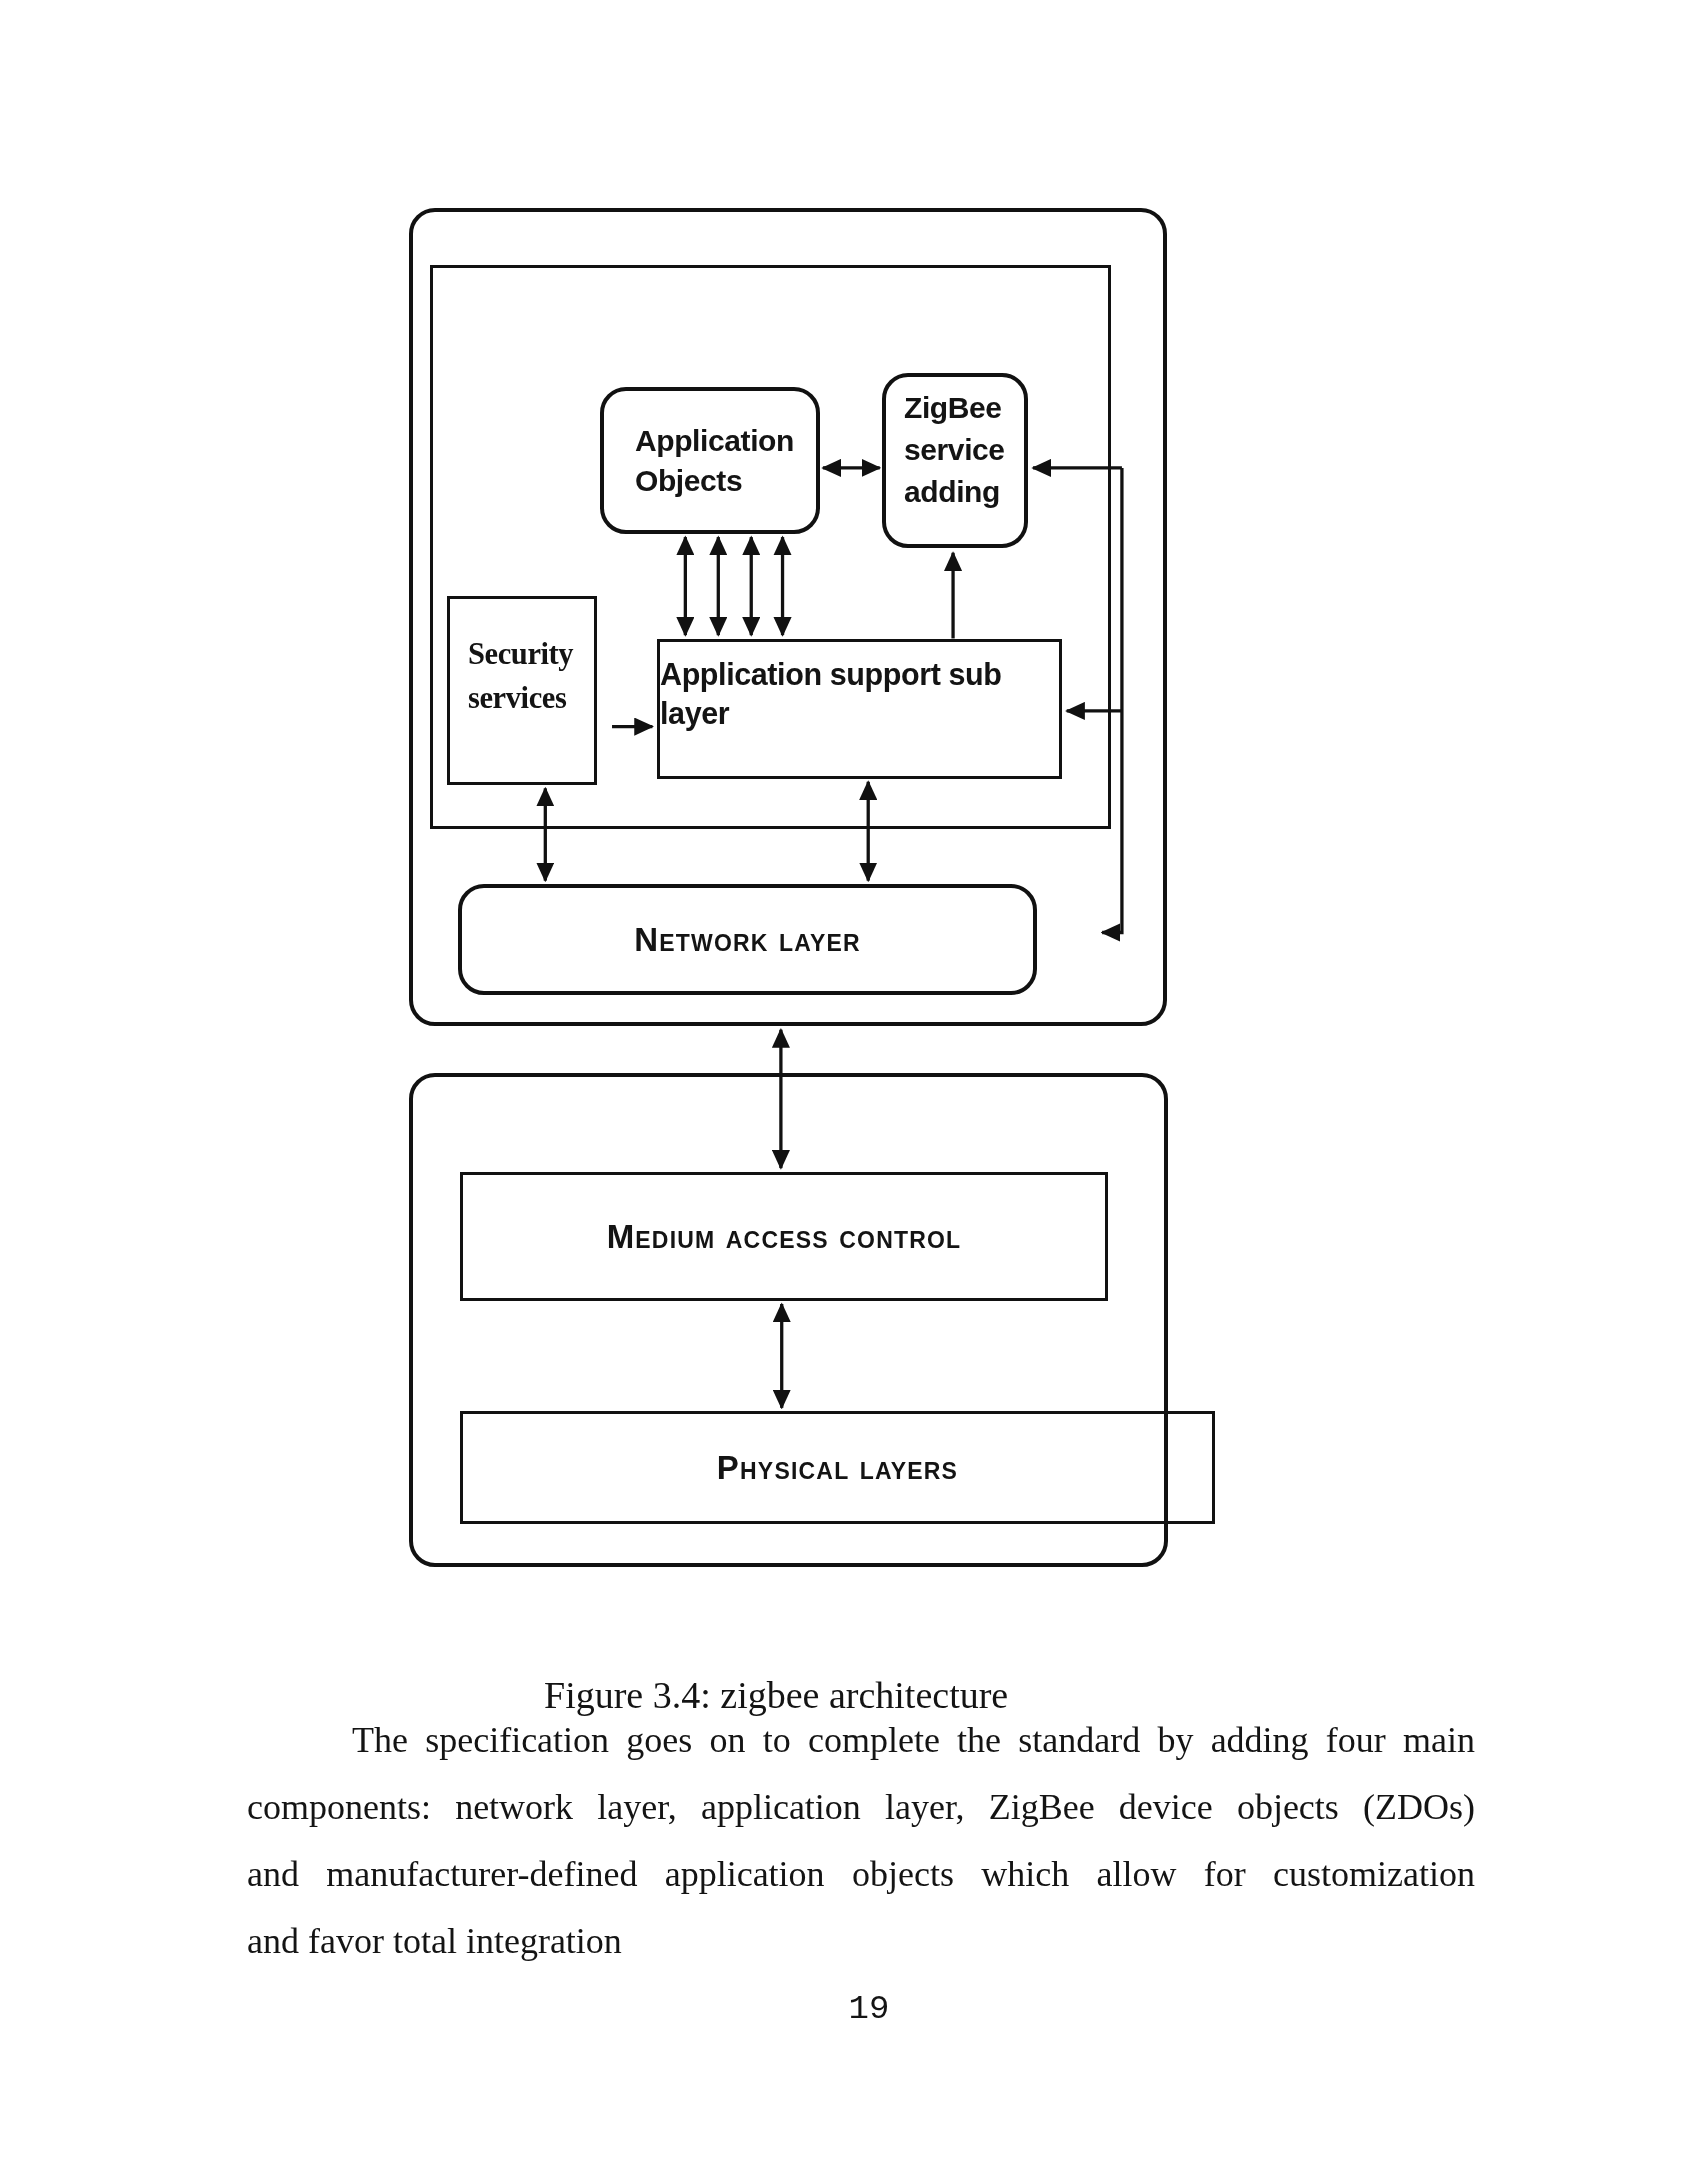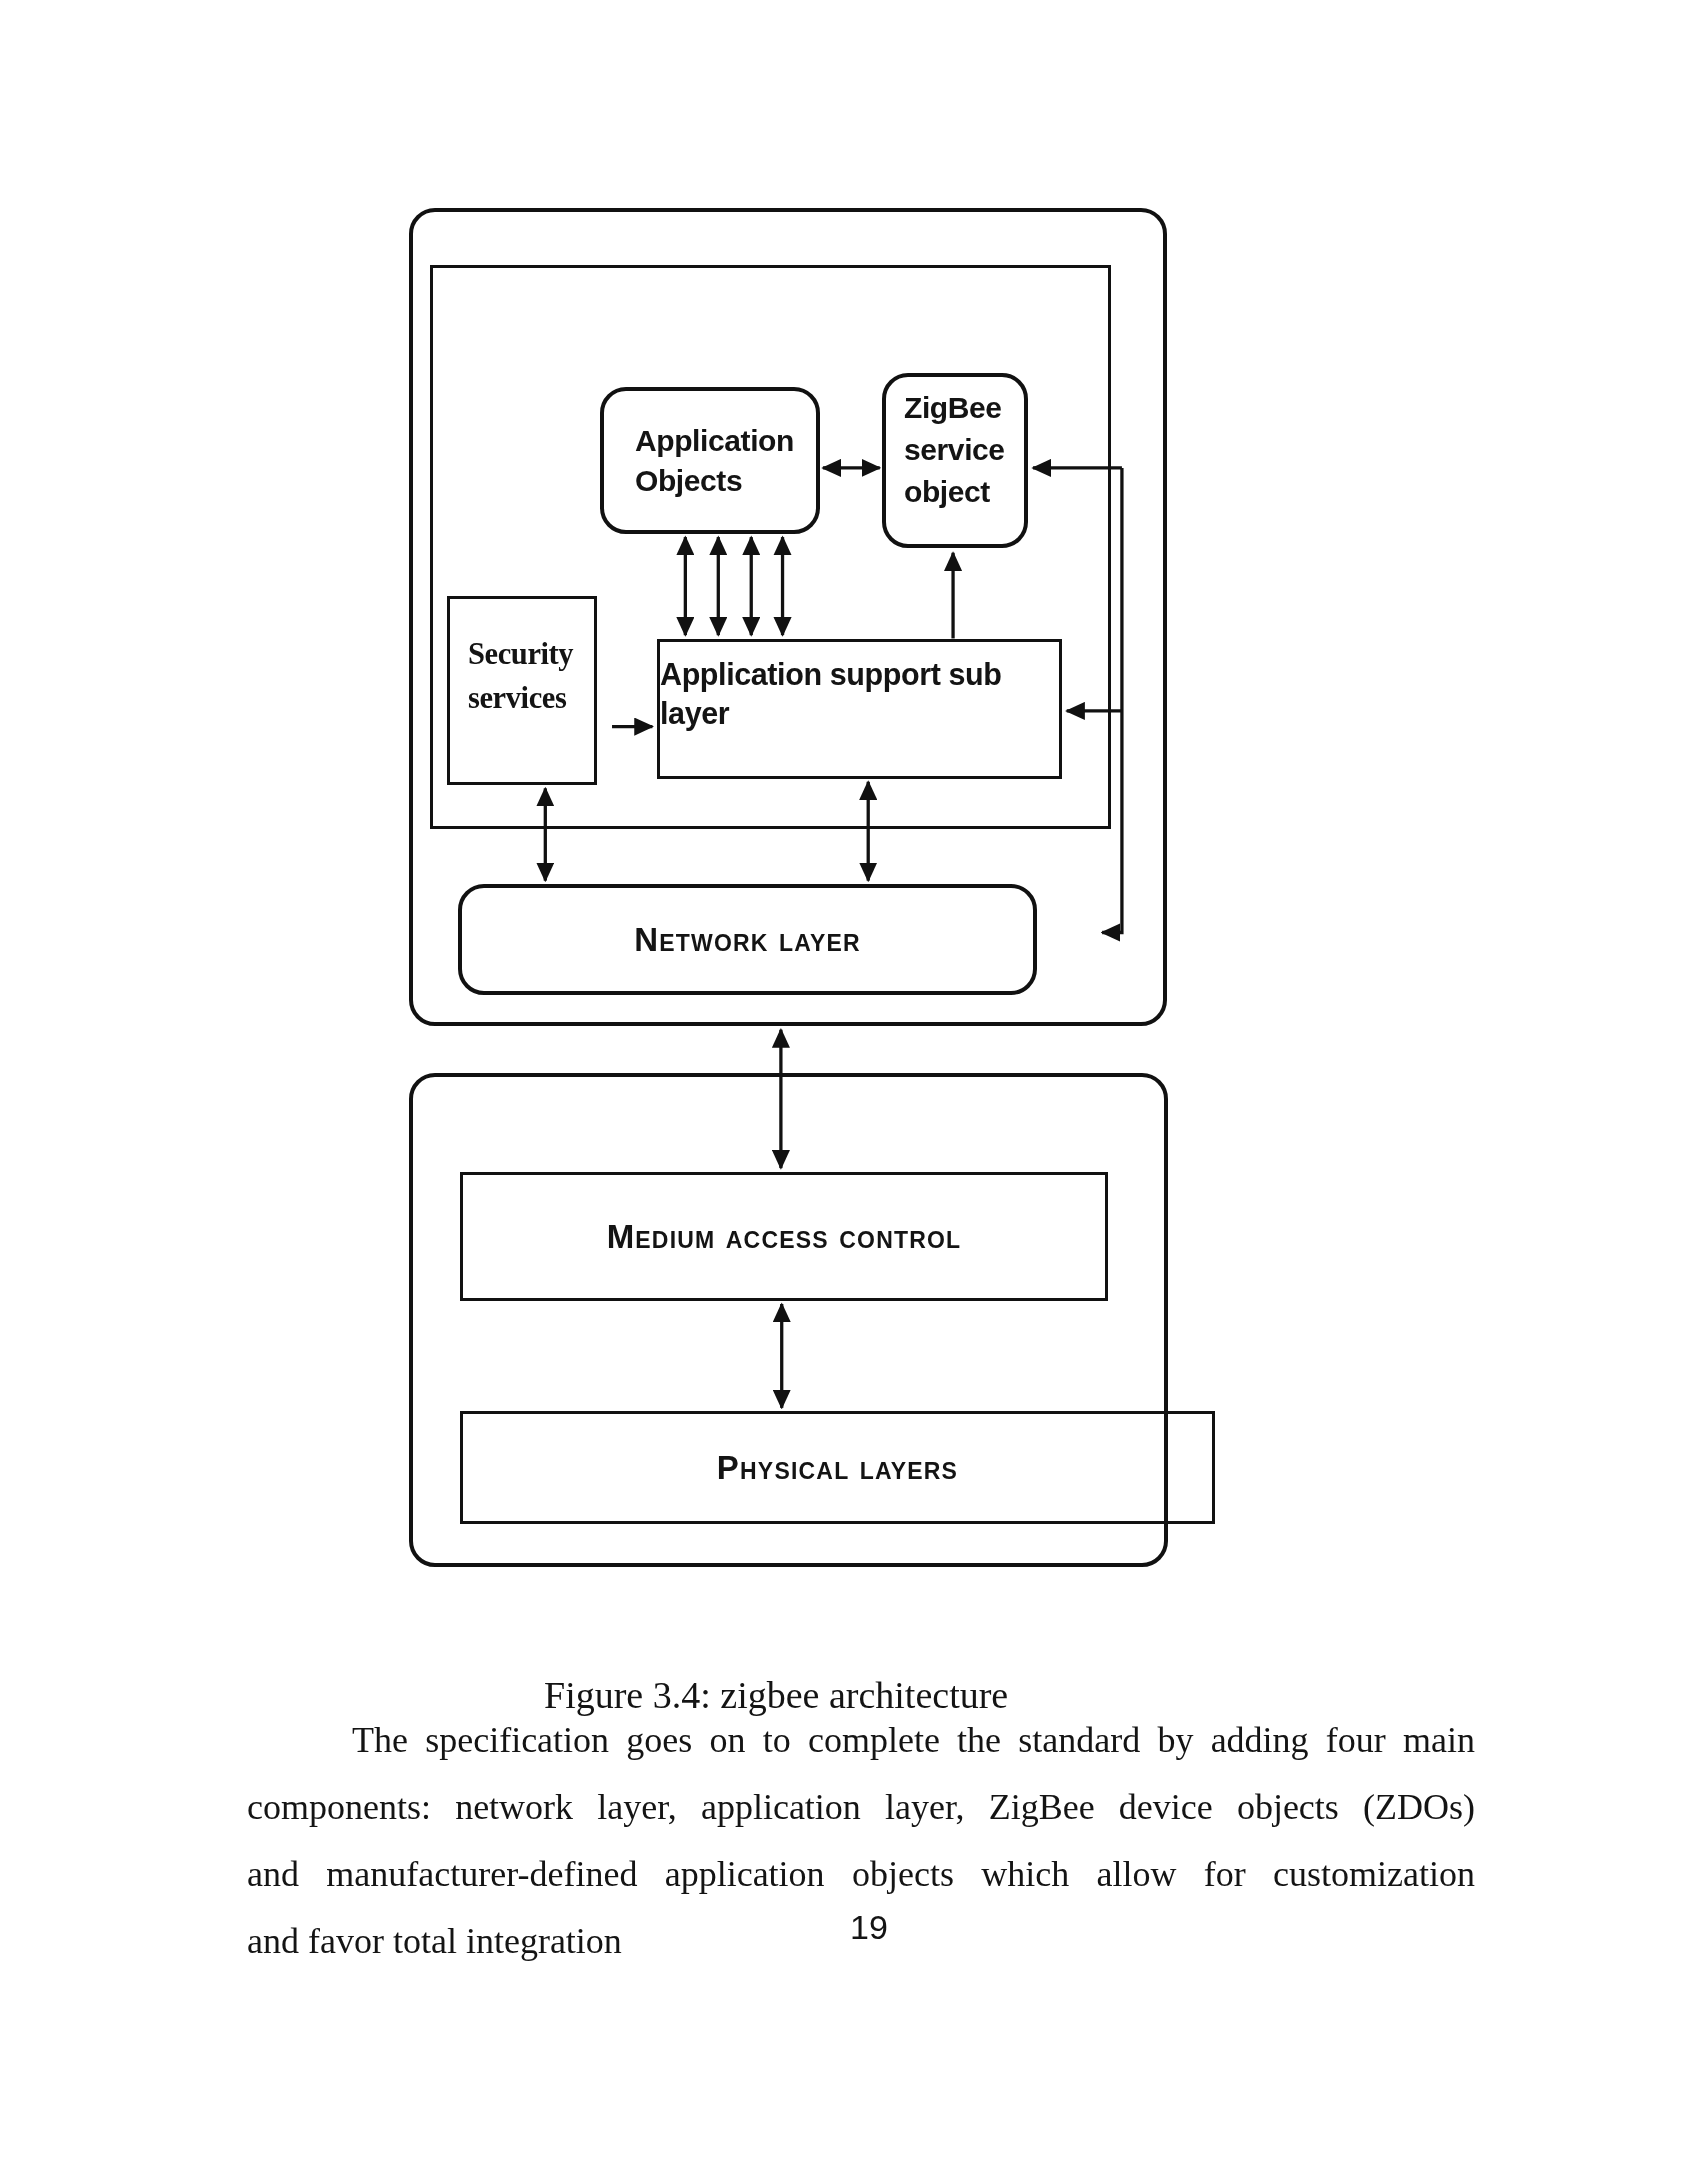--- a/index.html
+++ b/index.html
@@ -94,24 +94,24 @@
     content: "";
     display: inline-block;
     width: 100%;
     height: 0;
   }
   .pline.first { text-indent: 105px; }
   .pline.last  { text-align: left; }
   .pline.last::after { content: none; }
   .page-number {
     position: absolute;
-    left: 840px; top: 1908px;
+    left: 840px; top: 1990px;
     width: 58px;
     text-align: center;
-    font-family: Liberation Sans, sans-serif;
+    font-family: Liberation Mono, monospace;
     font-size: 34px;
     color: #141414;
   }
 </style>
 </head>
 <body>
 
 <div class="page">
 
   <svg class="connectors" width="1687" height="2183" viewBox="0 0 2048 2650" xmlns="http://www.w3.org/2000/svg">
@@ -154,21 +154,21 @@
   <div class="box thick box-outer-c"></div>
 
   <div class="box thick box-appobj blabel">
     <span>Application</span>
     <span>Objects</span>
   </div>
 
   <div class="box thick box-zso blabel">
     <span>ZigBee</span>
     <span>service</span>
-    <span>object</span>
+    <span>adding</span>
   </div>
 
   <div class="box box-security blabel">
     <span>Security</span>
     <span>services</span>
   </div>
 
   <div class="box box-appsup blabel">
     <span>Application support sub</span>
     <span>layer</span>

